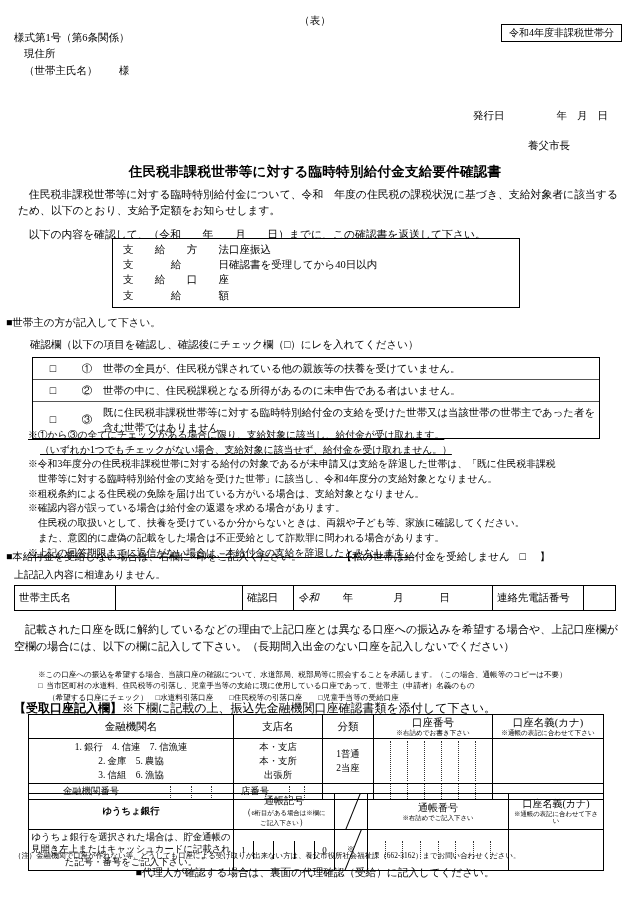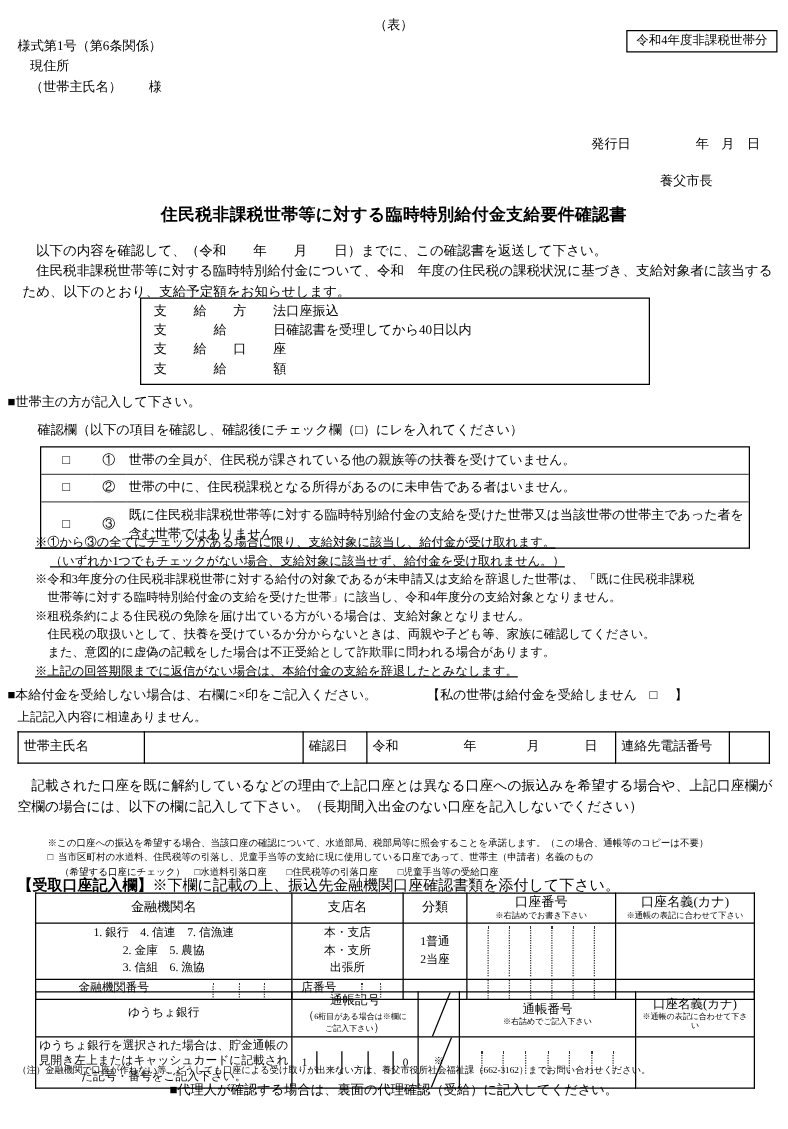--- a/index.html
+++ b/index.html
@@ -203,21 +203,21 @@
     border-collapse: collapse;
   }
   .sig-table td {
     border: 1.2px solid #000;
     height: 22px;
     font-size: 10.4px;
     padding: 1px 4px;
     vertical-align: middle;
   }
   .sig-date { position: relative; }
-  .sig-date .d1 { margin-right: 52px; }
+  .sig-date .d1 { margin-right: 24px; font-style: italic; }
   .sig-date .d2 { margin-right: 40px; }
   .sig-date .d3 { margin-right: 36px; }
 
   
   .mid-para {
     position: absolute;
     top: 621px;
     left: 14px;
     width: 604px;
     font-size: 11px;
@@ -317,21 +317,21 @@
     border-collapse: collapse;
     table-layout: fixed;
   }
   .yucho-table td {
     border: 1px solid #000;
     font-size: 9.4px;
     padding: 1px 2px;
     vertical-align: middle;
     text-align: center;
   }
-  .yucho-name { font-size: 11px; }
+  .yucho-name { font-size: 11px; font-weight: bold; }
   .yucho-hd { font-size: 10px; line-height: 1.2; }
   .yucho-sub { font-size: 6.4px; line-height: 1.15; }
   .yucho-note {
     font-size: 6.4px;
     text-align: left;
     line-height: 1.35;
     padding: 2px 3px;
   }
   .yucho-row2 { height: 22px; }
   .slashcell { position: relative; overflow: hidden; }
@@ -393,22 +393,22 @@
 
   <div class="issue-line">
     <span class="lbl">発行日</span><span class="y">年</span><span class="m">月</span><span>日</span>
   </div>
 
   <div class="mayor">養父市長</div>
 
   <div class="doc-title">住民税非課税世帯等に対する臨時特別給付金支給要件確認書</div>
 
   <div class="intro">
+    <p class="ind">住民税非課税世帯等に対する臨時特別給付金について、令和　年度の住民税の課税状況に基づき、支給対象者に該当するため、以下のとおり、支給予定額をお知らせします。</p>
     <p class="ind p2">以下の内容を確認して、（令和　　年　　月　　日）までに、この確認書を返送して下さい。</p>
-    <p class="ind">住民税非課税世帯等に対する臨時特別給付金について、令和　年度の住民税の課税状況に基づき、支給対象者に該当するため、以下のとおり、支給予定額をお知らせします。</p>
   </div>
 
   <div class="pay-box">
     <div class="pay-row">
       <div class="pay-k">
         <span>支</span>
         <span>給</span>
         <span>方</span>
         <span>法</span>
       </div>
@@ -465,20 +465,21 @@
     </tbody>
       </table>
   </div>
 
   <div class="notes">
     <p class="u">※①から③の全てにチェックがある場合に限り、支給対象に該当し、給付金が受け取れます。</p>
     <p class="ind1">（いずれか1つでもチェックがない場合、支給対象に該当せず、給付金を受け取れません。）</p>
     <p>※令和3年度分の住民税非課税世帯に対する給付の対象であるが未申請又は支給を辞退した世帯は、「既に住民税非課税</p>
     <p class="ind2">世帯等に対する臨時特別給付金の支給を受けた世帯」に該当し、令和4年度分の支給対象となりません。</p>
     <p>※租税条約による住民税の免除を届け出ている方がいる場合は、支給対象となりません。</p>
+    <p>※確認内容が誤っている場合は給付金の返還を求める場合があります。</p>
     <p class="ind2">住民税の取扱いとして、扶養を受けているか分からないときは、両親や子ども等、家族に確認してください。</p>
     <p class="ind2">また、意図的に虚偽の記載をした場合は不正受給として詐欺罪に問われる場合があります。</p>
     <p class="u">※上記の回答期限までに返信がない場合は、本給付金の支給を辞退したとみなします。</p>
   </div>
 
   <div class="no-receive">
     <span>■本給付金を受給しない場合は、右欄に×印をご記入ください。</span><span class="gap"></span><span class="bracket"><span>【</span><span>私の世帯は給付金を受給しません</span><span class="sqr">□</span><span>】</span></span>
   </div>
 
   <div class="agree">上記記入内容に相違ありません。</div>

